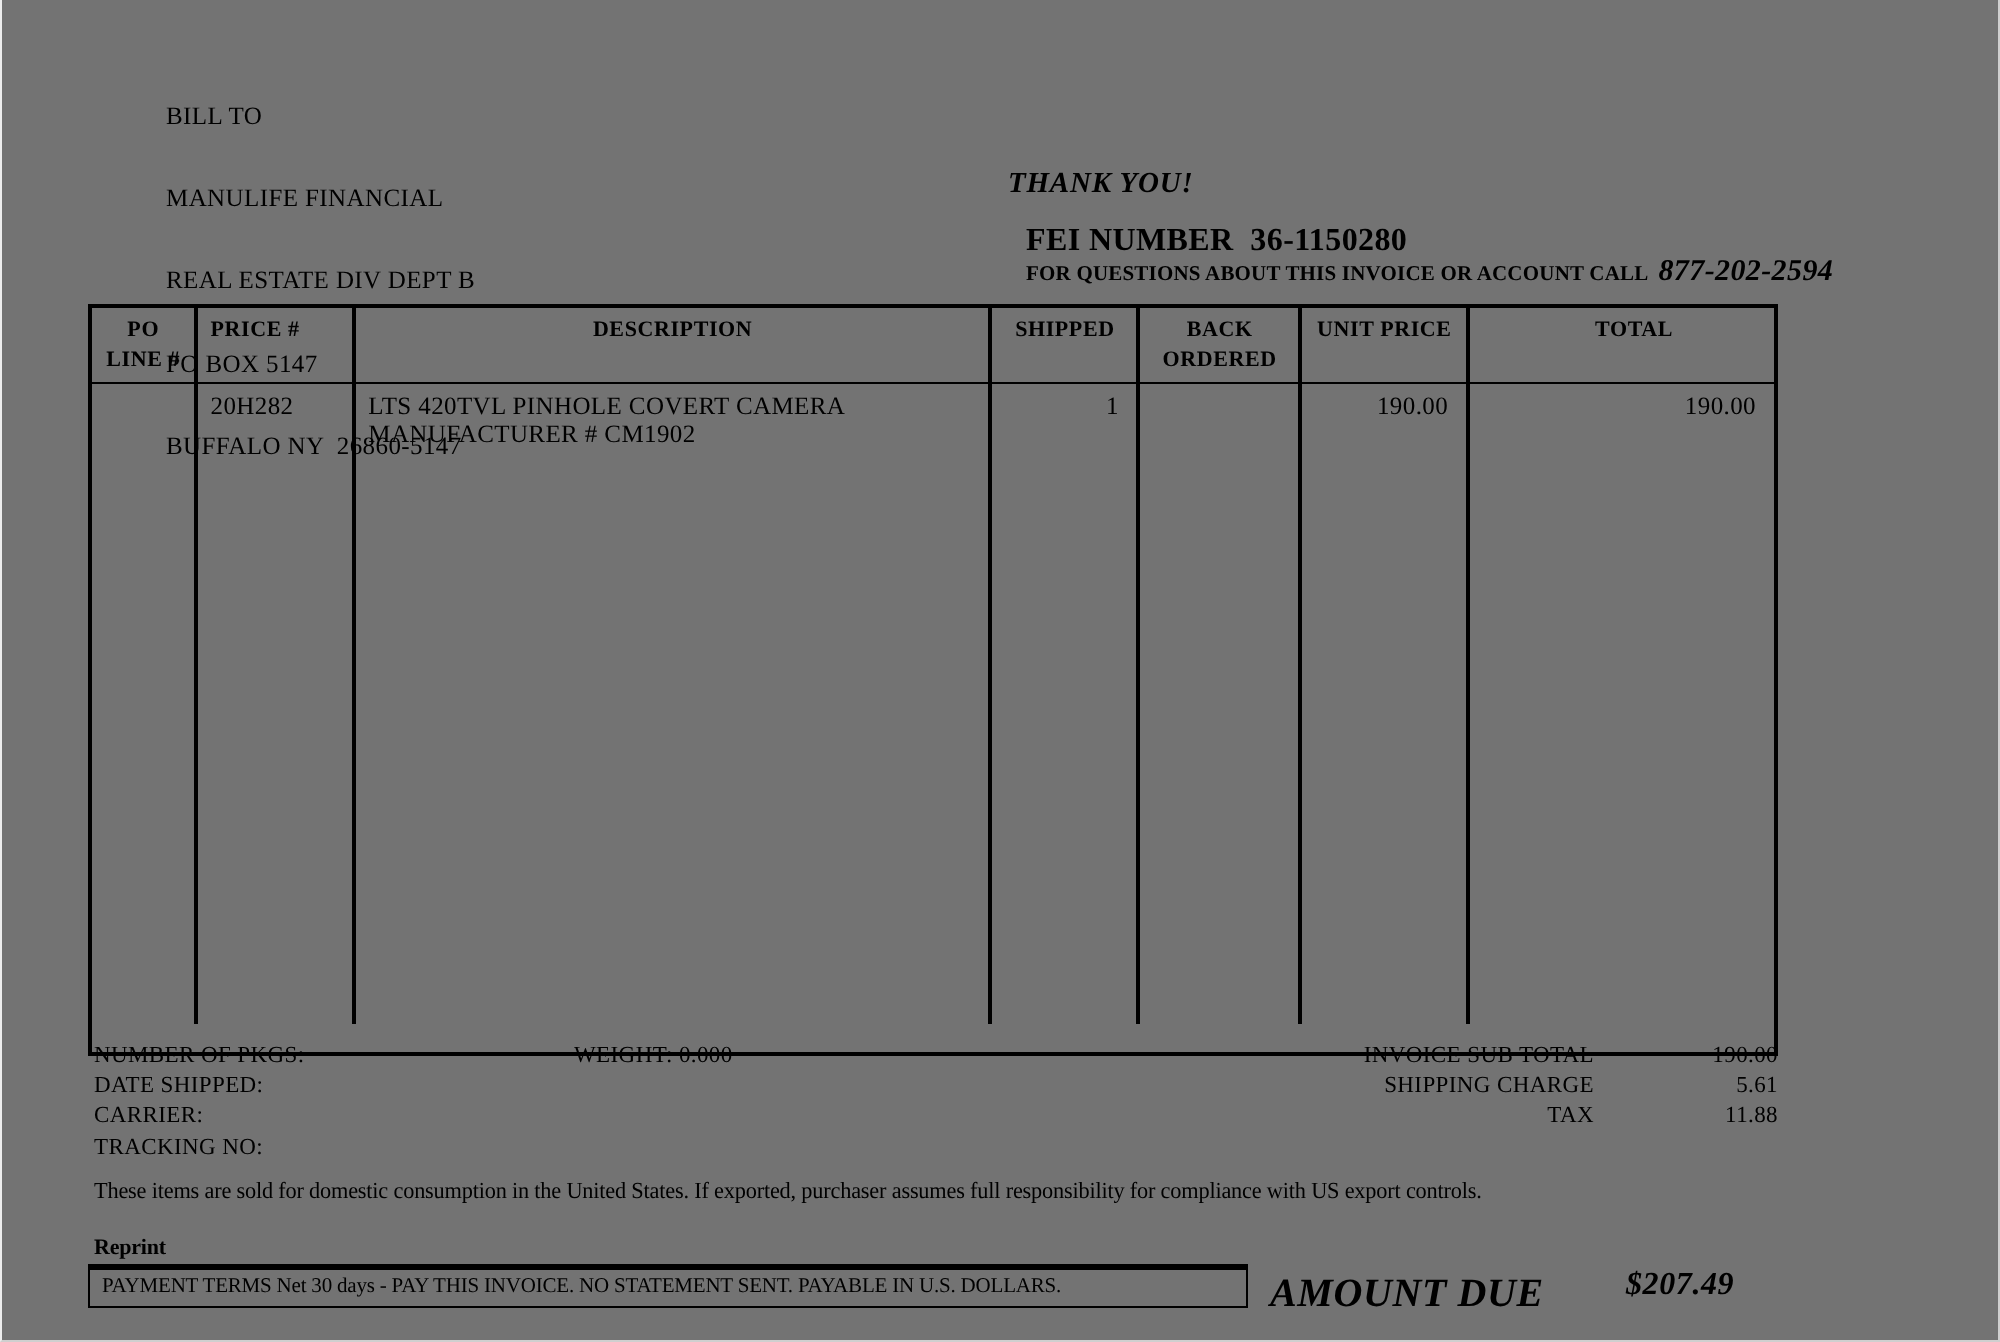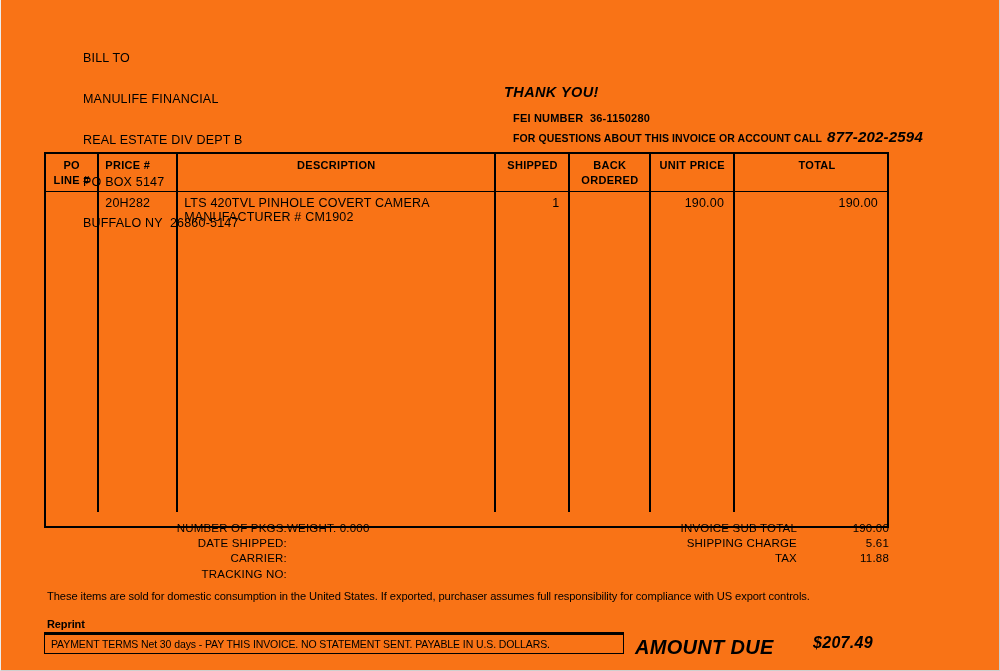--- a/index.html
+++ b/index.html
@@ -4,26 +4,26 @@
 <style>
   html, body {
     margin: 0;
     padding: 0;
     background: #ffffff;
   }
   .page {
     position: relative;
     width: 1000px;
     height: 671px;
-    background: #f97316;
+    background: #737373;
     box-sizing: border-box;
     border-right: 1px solid #cfcfcf;
     border-bottom: 1px solid #cfcfcf;
     border-left: 1px solid #ededed;
-    font-family: Liberation Sans, sans-serif;
+    font-family: Liberation Serif, serif;
     color: #000000;
     overflow: hidden;
   }
 
   
   .billto {
     position: absolute;
     left: 82px;
     top: 24px;
     font-size: 12.5px;
@@ -40,21 +40,21 @@
     top: 84px;
     font-size: 14.5px;
     font-weight: bold;
     font-style: italic;
     letter-spacing: 0.4px;
   }
   .fei {
     position: absolute;
     left: 512px;
     top: 112px;
-    font-size: 11px;
+    font-size: 16px;
     font-weight: bold;
     letter-spacing: 0.2px;
     white-space: pre;
   }
   .questions {
     position: absolute;
     left: 512px;
     top: 128px;
     font-size: 10.5px;
     font-weight: bold;
@@ -129,21 +129,20 @@
   .val-right { padding-right: 9px; text-align: right; }
 
   
   .ship-block {
     position: absolute;
     left: 46px;
     top: 521px;
     font-size: 11.5px;
     line-height: 15.2px;
     letter-spacing: 0.2px;
-    text-align: right;
   }
   .ship-row { display: flex; }
   .ship-label { width: 240px; white-space: pre; }
   .ship-weight { white-space: pre; }
 
   
   .totals {
     position: absolute;
     left: 600px;
     top: 521px;

